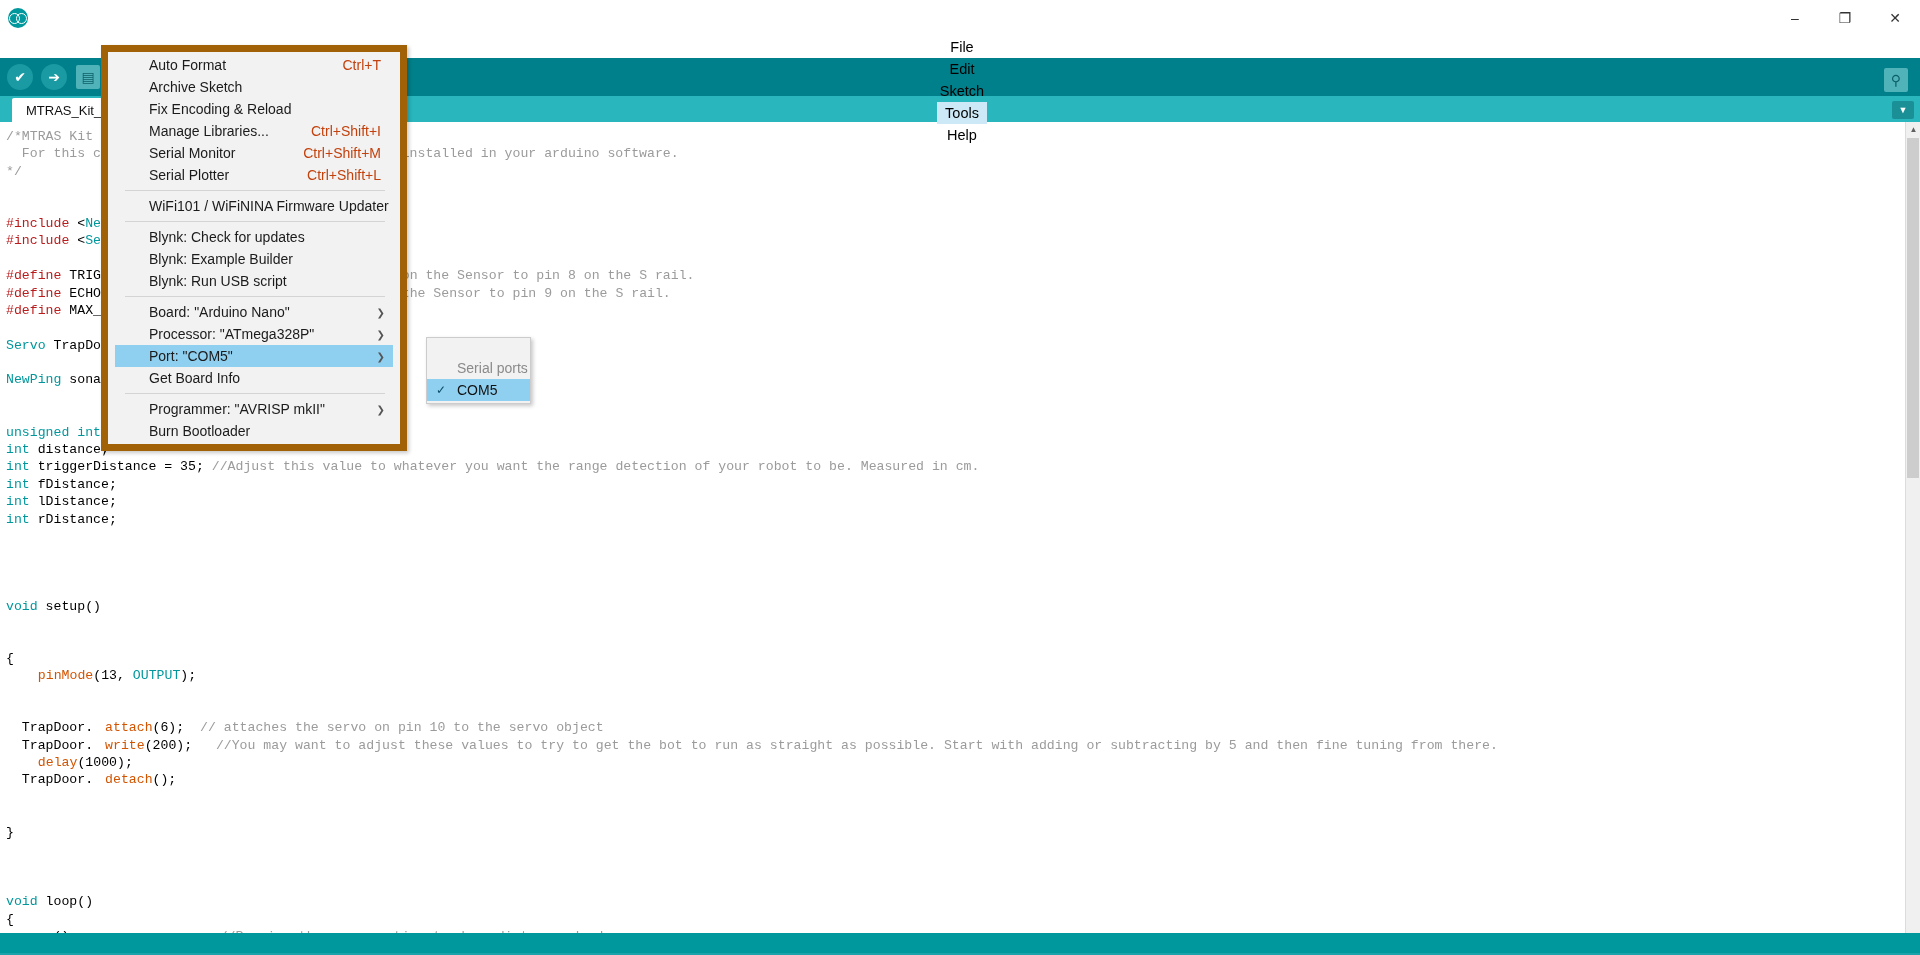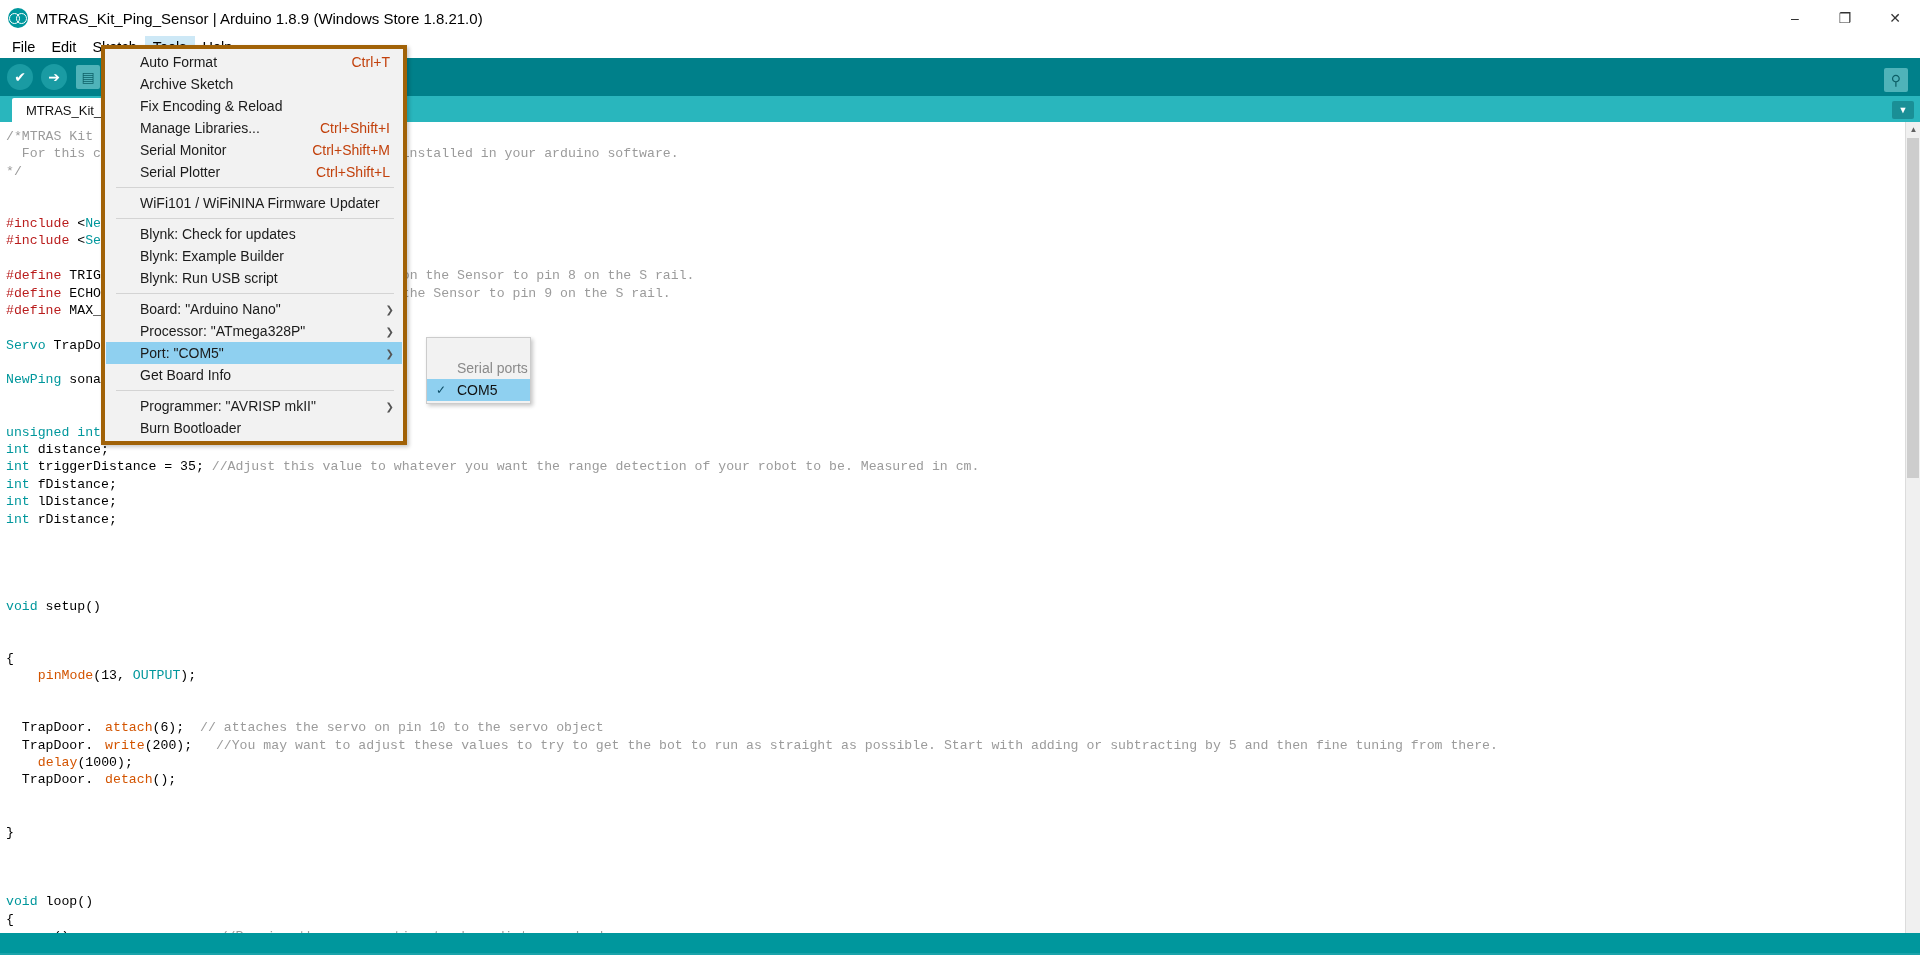--- a/index.html
+++ b/index.html
@@ -57,20 +57,21 @@
 
   
   .menubar {
     height: 22px;
     background: #ffffff;
     display: flex;
     align-items: center;
     padding-left: 4px;
     position: relative;
     z-index: 60;
+    flex-direction: column;
   }
   .menu-item {
     padding: 2px 8px;
     font-size: 14.5px;
     color: #000;
     cursor: default;
     line-height: 18px;
   }
   .menu-item.active { background: #cde8f6; }
 
@@ -197,24 +198,24 @@
     color: #0a2a2c;
   }
 
   
   .dropdown {
     position: absolute;
     left: 101px;
     top: 45px;
     width: 306px;
     background: #f2f2f2;
-    border: 4px solid #a16207;
+    border: 7px solid #a16207;
     box-shadow: 2px 2px 4px rgba(0,0,0,0.22);
     z-index: 100;
-    padding: 2px 1px;
+    padding: 2px 7px;
     font-size: 14px;
     color: #1b1b1b;
   }
   .dd-item {
     display: flex;
     align-items: center;
     height: 22px;
     padding: 0 8px 0 34px;
     position: relative;
     white-space: nowrap;
@@ -266,21 +267,20 @@
     left: 9px;
     font-size: 12px;
     color: #0d4d66;
   }
 </style>
 </head>
 <body>
 
 <div class="titlebar">
   <div class="app-logo"></div>
-  <div class="title-text">MTRAS_Kit_Ping_Sensor | Arduino 1.8.9 (Windows Store 1.8.21.0)</div>
   <div class="window-controls">
     <div class="wc-btn">–</div>
     <div class="wc-btn">❐</div>
     <div class="wc-btn close">✕</div>
   </div>
 </div>
 
 <div class="menubar">
   <div class="menu-item">File</div>
   <div class="menu-item">Edit</div>

